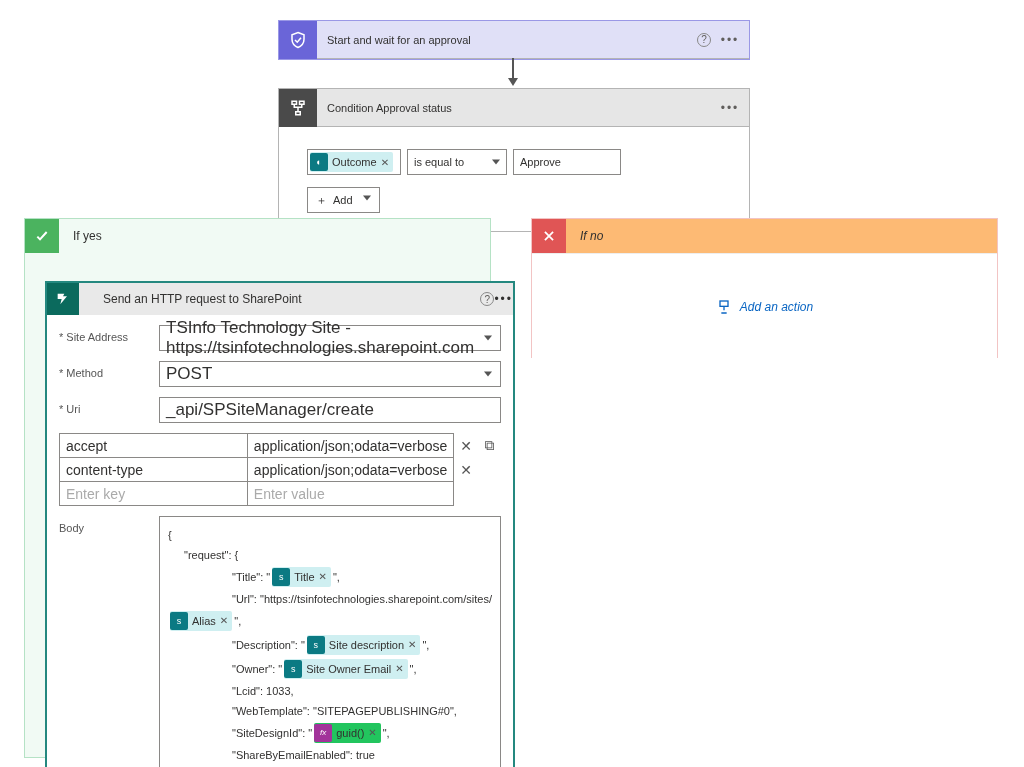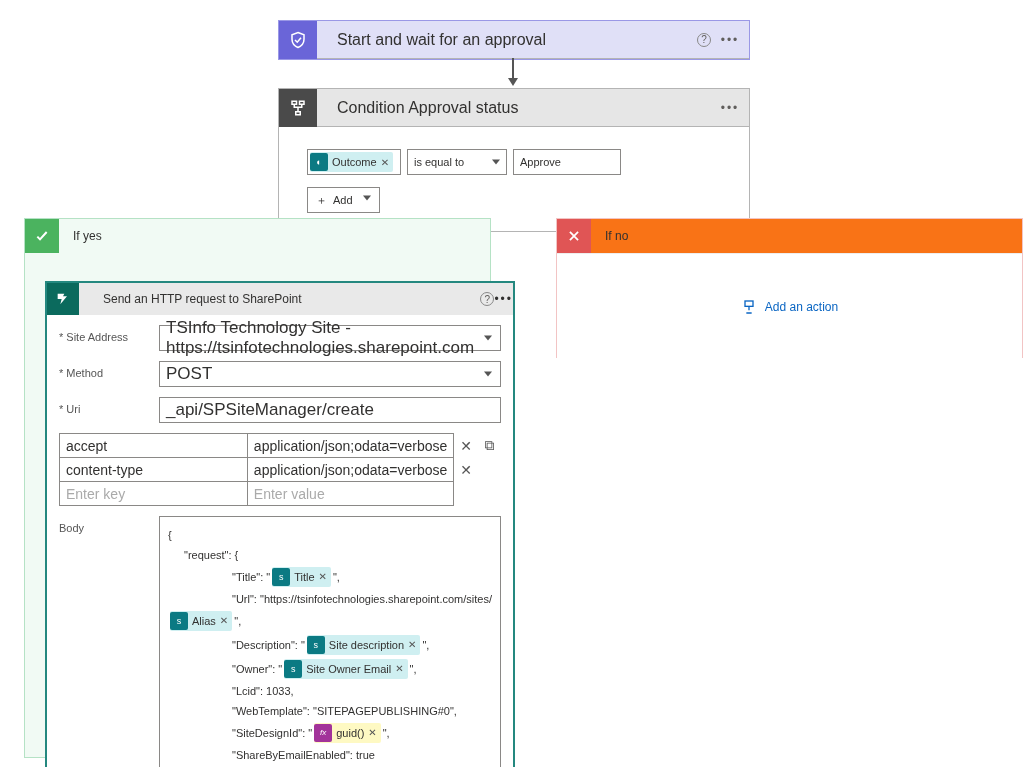--- a/index.html
+++ b/index.html
@@ -28,22 +28,22 @@
   .card-header .icon-tile {
     width: 38px;
     height: 38px;
     display: flex;
     align-items: center;
     justify-content: center;
     flex-shrink: 0;
   }
   .card-header .title {
     flex: 1;
-    padding-left: 20px;
-    font-size: 16px;
+    padding-left: 10px;
+    font-size: 11px;
   }
   .card-header .header-action {
     width: 26px; height: 26px;
     display: flex; align-items: center; justify-content: center;
     color: #605e5c;
   }
   .dots::before { content: "\2022\2022\2022"; letter-spacing: 2px; font-size: 12px; }
 
   
   .approval {
@@ -105,42 +105,42 @@
   }
   .token .pill-icon {
     width: 18px; height: 18px;
     background: #0b7a83;
     display: inline-flex; align-items: center; justify-content: center;
     color: #fff; font-size: 9px;
     border-radius: 2px;
     margin-right: 4px;
   }
   .token .x { margin-left: 4px; color: #555; font-size: 10px; }
-  .token.purple { background: #fef9c3; }
+  .token.purple { background: #22c55e; }
   .token.purple .pill-icon { background: #a2339a; color:#fff; font-size:8px; font-style:italic;}
   .add-btn {
     border: 1px solid #8a8886;
     height: 26px;
     display: inline-flex; align-items: center;
     padding: 0 8px;
     font-size: 11px;
     gap: 6px;
     background:#fff;
   }
 
   
   .branch {
     position: absolute;
     top: 218px;
     width: 467px;
     border: 1px solid #d0d0d0;
     background: #fff;
   }
   .branch.yes { left: 24px; background:#f1faf4; border-color:#b5e2c5; min-height:540px;}
-  .branch.no  { left: 556px; background:#f97316; border-color:#f2c4c4; height:140px;}
+  .branch.no  { left: 531px; background:#fdba74; border-color:#f2c4c4; height:140px;font-style:italic;}
   .branch-header {
     height: 34px;
     display: flex; align-items: center;
     font-size: 12px;
   }
   .branch-header .tile {
     width: 34px; height: 34px;
     display: flex; align-items: center; justify-content: center;
     color: #fff;
   }

